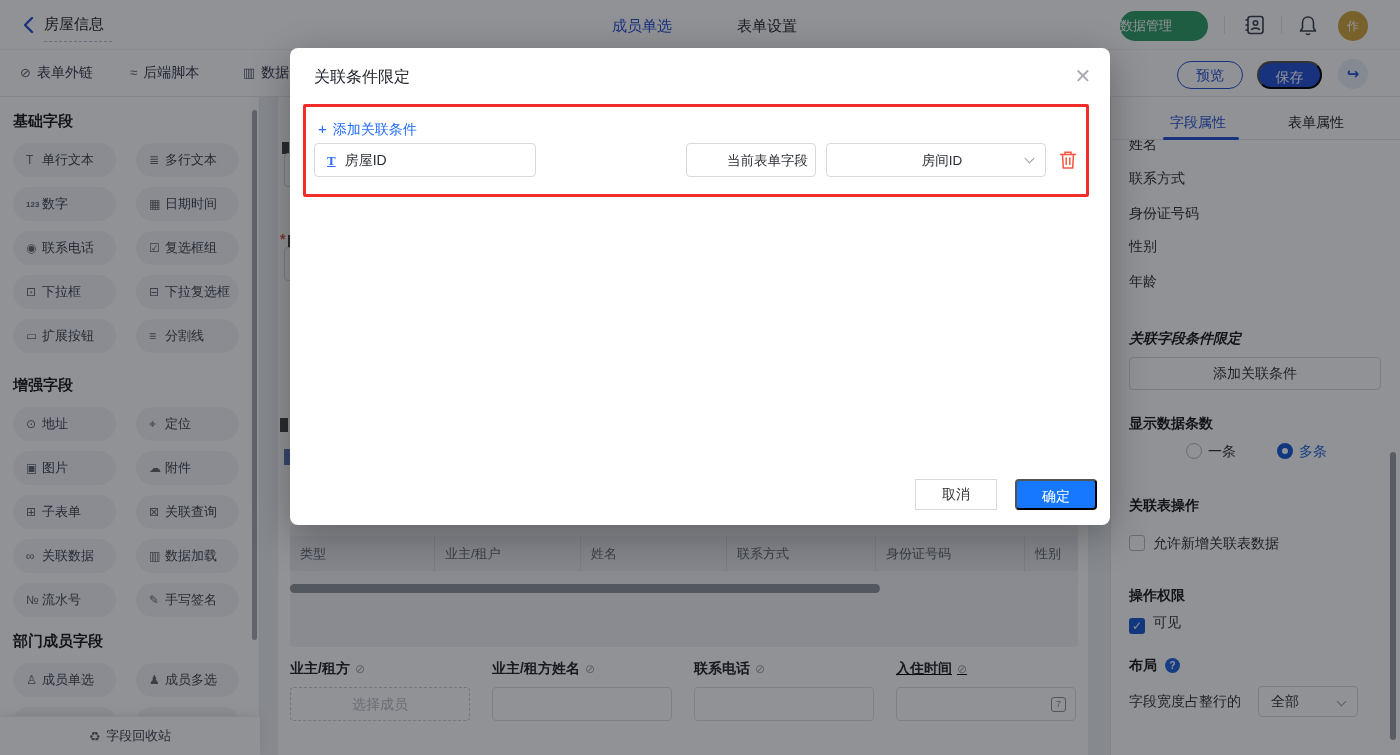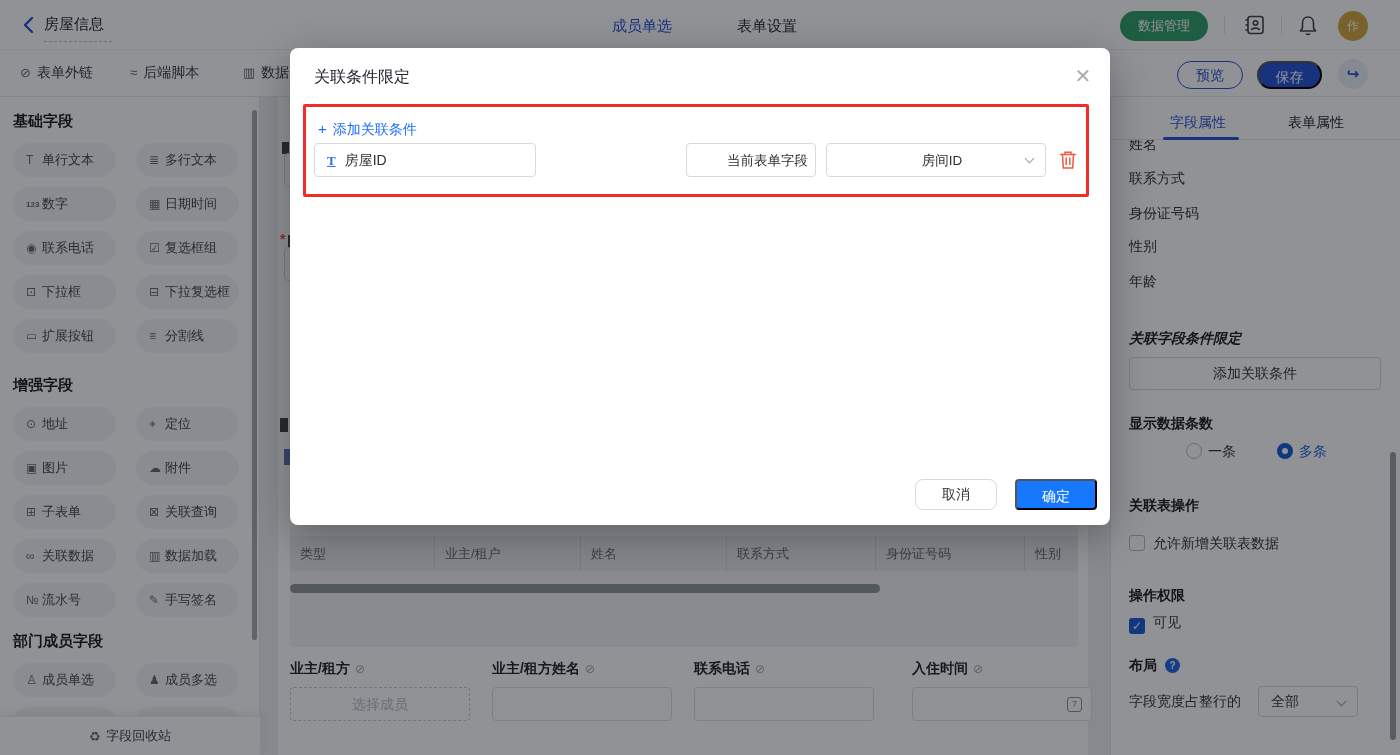--- a/index.html
+++ b/index.html
@@ -6,21 +6,21 @@
   body { font-family:"Liberation Sans","DejaVu Sans",sans-serif; background:#555; }
   #app { position:relative; width:1400px; height:755px; background:#eceef2; overflow:hidden; }
 
   
   .navbar { position:absolute; left:0; top:0; width:1400px; height:50px; background:#fff; border-bottom:1px solid #eef0f2; z-index:1; }
   .back-btn { position:absolute; left:22px; top:16px; width:14px; height:18px; cursor:pointer; }
   .nav-title { position:absolute; left:44px; top:15px; font-size:15px; color:#20242b; font-weight:500; }
   .nav-title-dash { position:absolute; left:44px; top:41px; width:68px; border-bottom:1px dashed #b9c2d6; }
   .nav-tab { position:absolute; top:17px; font-size:15px; color:#262b33; cursor:pointer; }
   .nav-tab.active { color:#2451d6; font-weight:500; }
-  .pill-green { position:absolute; left:1120px; top:11px; width:88px; height:30px; background:#2e9e68; border-radius:15px; color:#fff; font-size:13px; text-align:center; line-height:30px; cursor:pointer; }
+  .pill-green { position:absolute; left:1120px; top:11px; width:88px; height:30px; background:#2e9e68; border-radius:15px; color:#fff; font-size:13px; line-height:30px; cursor:pointer; }
   .nav-div { position:absolute; top:16px; width:1px; height:18px; background:#e2e4e8; }
   .nav-icon { position:absolute; top:13px; width:24px; height:24px; color:#3c4351; cursor:pointer; }
   .avatar { position:absolute; left:1338px; top:11px; width:30px; height:30px; border-radius:50%; background:#d2a63e; color:#fff; font-size:12px; text-align:center; line-height:30px; cursor:pointer; }
 
   .toolbar { position:absolute; left:0; top:50px; width:1400px; height:47px; background:#fff; border-bottom:1px solid #e9eaee; z-index:1; }
   .tb-item { position:absolute; top:14px; height:20px; font-size:14px; color:#333a4d; cursor:pointer; white-space:nowrap; }
   .tb-item .tb-ico { color:#5a6273; font-size:13px; margin-right:6px; }
   .btn-preview { position:absolute; left:1177px; top:11px; width:66px; height:28px; border:1px solid #2451d6; border-radius:14px; color:#2451d6; font-size:14px; text-align:center; line-height:26px; background:#fff; cursor:pointer; }
   .btn-save { position:absolute; left:1257px; top:11px; width:65px; height:28px; border-radius:14px; color:#fff; font-size:14px; text-align:center; line-height:28px; background:#2451d6; cursor:pointer; }
   .btn-share { position:absolute; left:1338px; top:9px; width:30px; height:30px; border-radius:50%; background:#e9eef8; color:#2451d6; font-size:15px; font-weight:bold; text-align:center; line-height:29px; cursor:pointer; }
@@ -92,21 +92,21 @@
   .m-addlink .plus { margin-right:6px; font-size:15px; }
   .m-row-input { position:absolute; left:24px; top:95px; width:222px; height:34px; border:1px solid #d9d9d9; border-radius:4px; background:#fff; line-height:32px; font-size:14px; color:#2a2e36; cursor:text; }
   .m-row-input .ticon { color:#2f6bff; font-size:13px; font-weight:bold; text-decoration:underline; margin:0 9px 0 12px; font-family:"Liberation Serif","DejaVu Serif",serif; }
   .m-sel { position:absolute; top:95px; height:34px; border-radius:4px; font-size:13.5px; line-height:34px; cursor:pointer; }
   .m-sel-op { left:256px; width:130px; background:#eef1f6; color:#1f6bff; padding-left:14px; }
   .m-sel-op .tri { position:absolute; right:13px; top:0; color:#1f6bff; font-size:10px; }
   .m-sel-bordered { border:1px solid #d9d9d9; background:#fff; color:#2a2e36; padding-left:12px; }
   .m-sel-src { left:396px; width:130px;padding-left:40px; }
   .m-sel-tgt { left:536px; width:220px;text-align:center; }
   .m-trash { position:absolute; left:769px; top:102px; width:18px; height:20px; cursor:pointer; }
-  .m-btn-cancel { position:absolute; left:625px; top:431px; width:82px; height:31px; border:1px solid #d9d9d9; border-radius:8px; background:#fff; font-size:14px; color:#333; text-align:center; line-height:29px; cursor:pointer; }
+  .m-btn-cancel { position:absolute; left:625px; top:431px; width:82px; height:31px; border:1px solid #d9d9d9; border-radius:0; background:#fff; font-size:14px; color:#333; text-align:center; line-height:29px; cursor:pointer; }
   .m-btn-ok { position:absolute; left:725px; top:431px; width:82px; height:31px; border-radius:4px; background:#1677ff; font-size:14px; color:#fff; text-align:center; line-height:31px; cursor:pointer; }
 </style>
 </head>
 <body>
 
 <div id="app">
 
   <div class="navbar">
     <svg class="back-btn" viewBox="0 0 14 18">
         <polyline points="10,2 3,9 10,16" fill="none" stroke="#2451d6" stroke-width="2.4" stroke-linecap="round" stroke-linejoin="round"></polyline>
@@ -274,21 +274,21 @@
         <div class="finput dashed">选择成员</div>
       </div>
       <div class="cfield" style="left: 202px;">
         <div class="flabel">业主/租方姓名<span class="eye">⊘</span></div>
         <div class="finput"></div>
       </div>
       <div class="cfield" style="left: 404px;">
         <div class="flabel">联系电话<span class="eye">⊘</span></div>
         <div class="finput"></div>
       </div>
-      <div class="cfield" style="left: 622px;">
+      <div class="cfield" style="left: 606px; text-decoration: underline;">
         <div class="flabel">入住时间<span class="eye">⊘</span></div>
         <div class="finput">
           <span class="cal-ico">7</span>
         </div>
       </div>
     </div>
 
   <div class="rpanel">
     <div class="rtabs">
       <div class="rtab active" style="left:59px;">字段属性</div>

